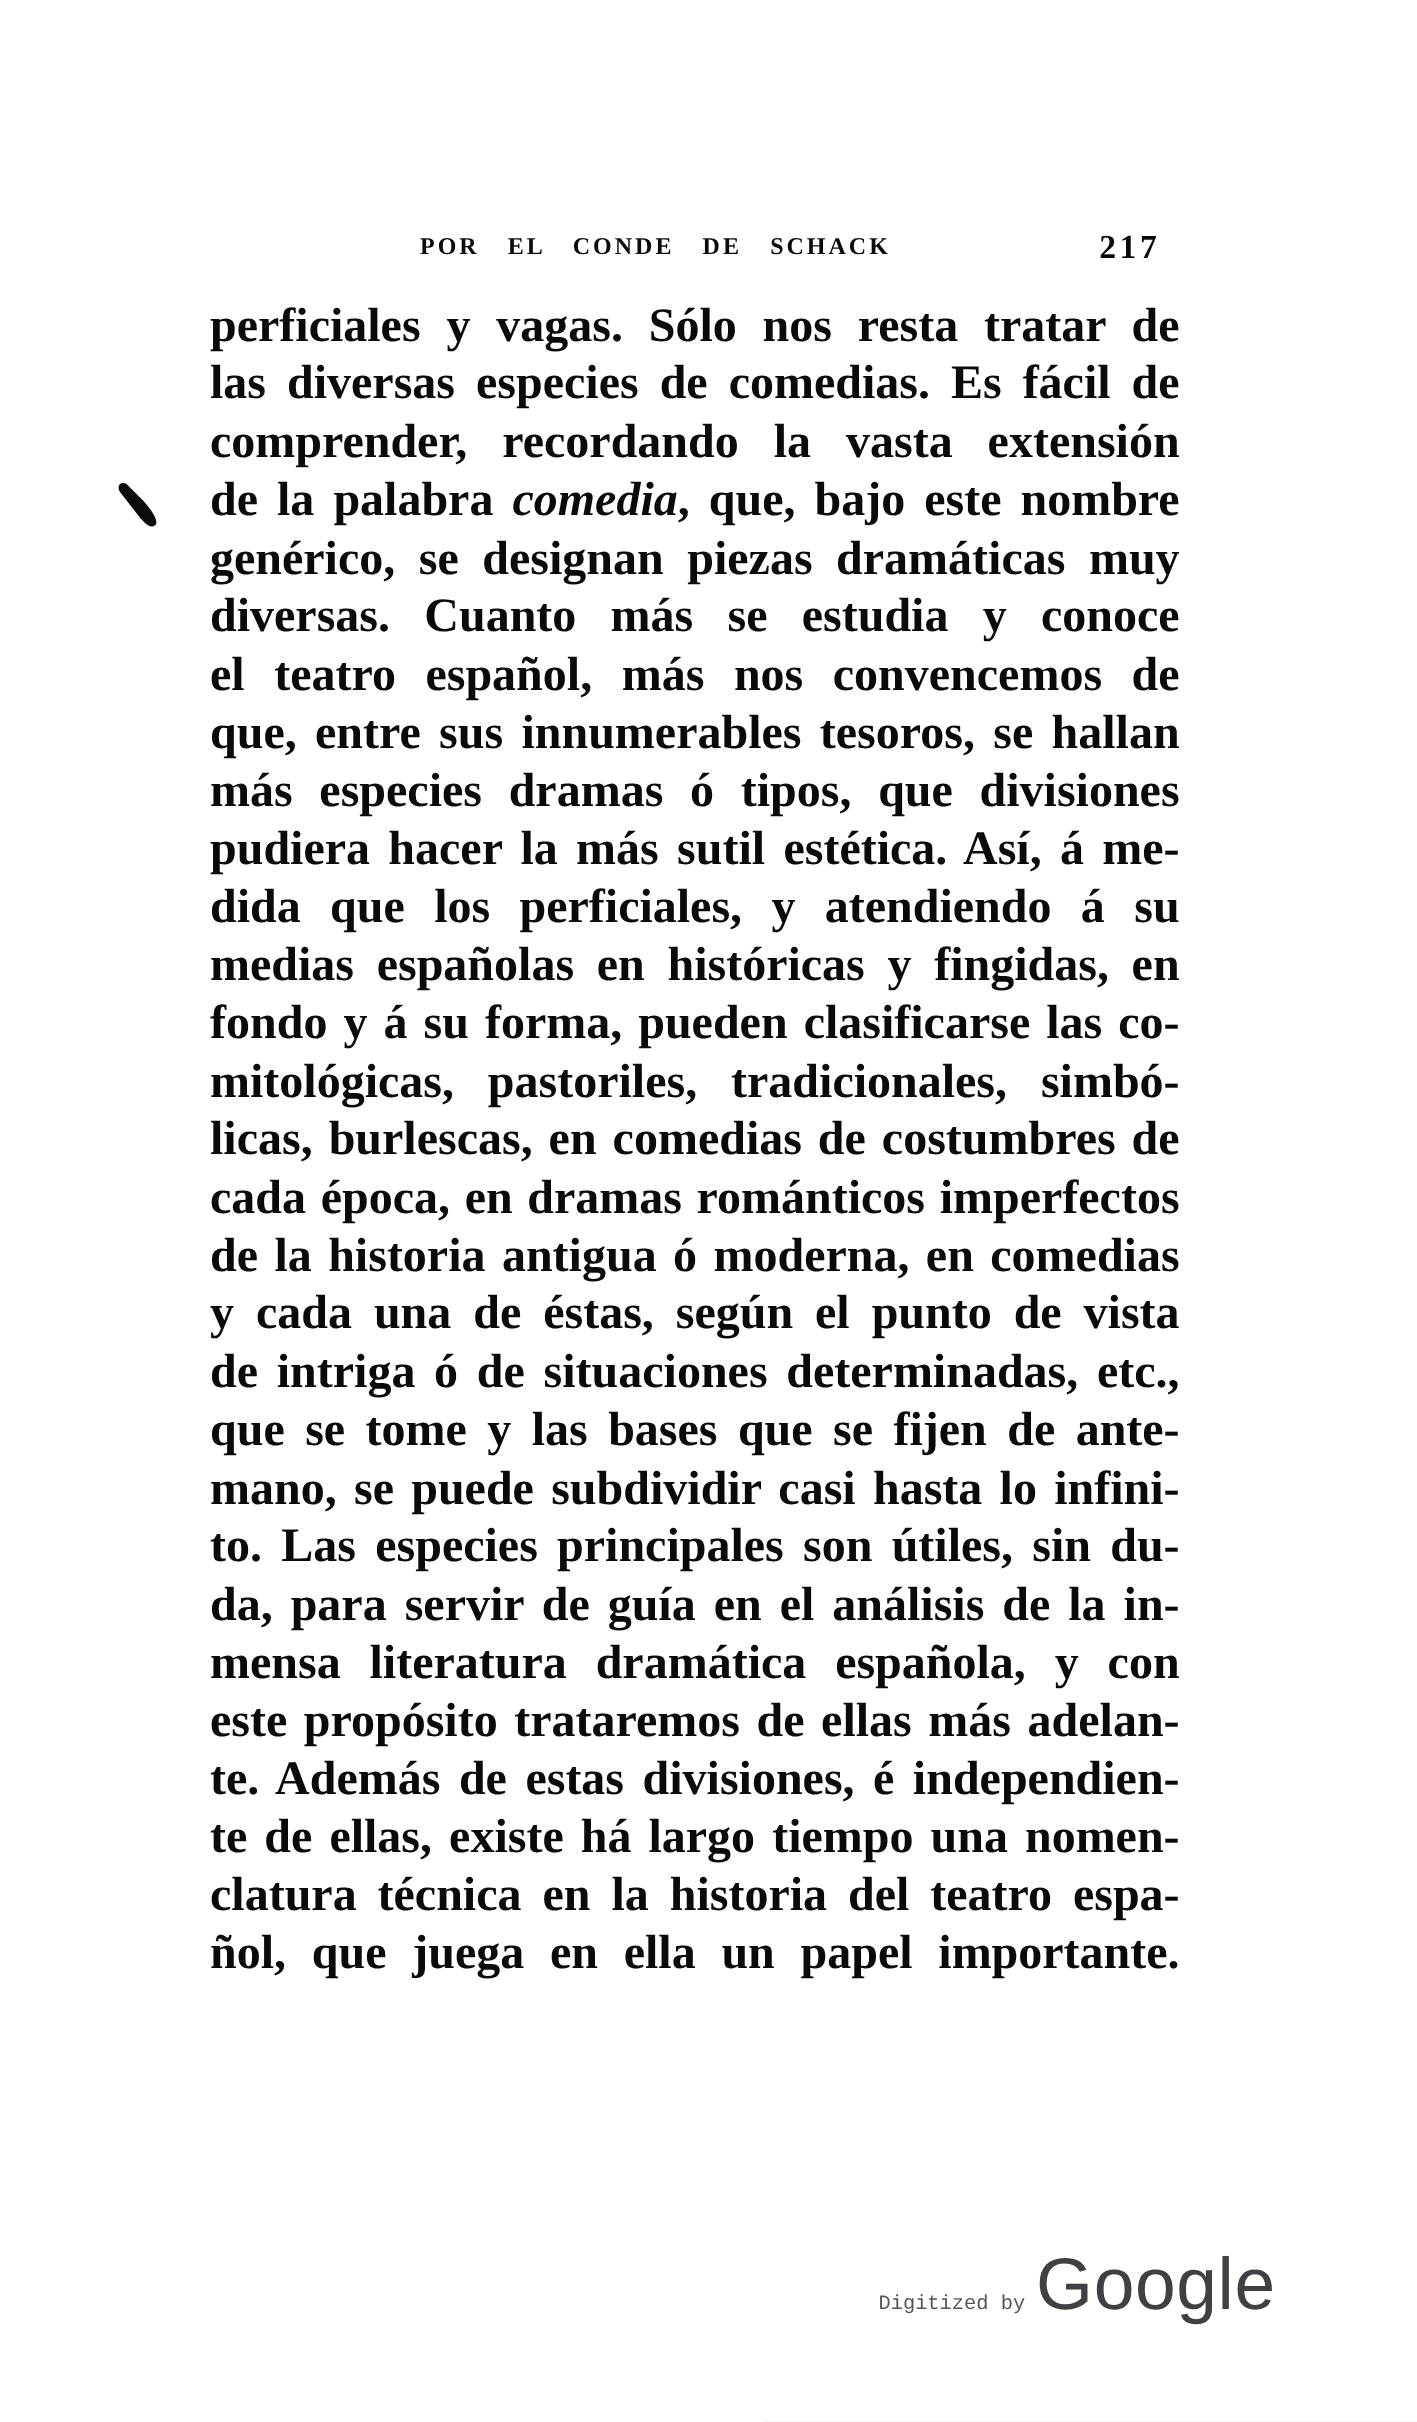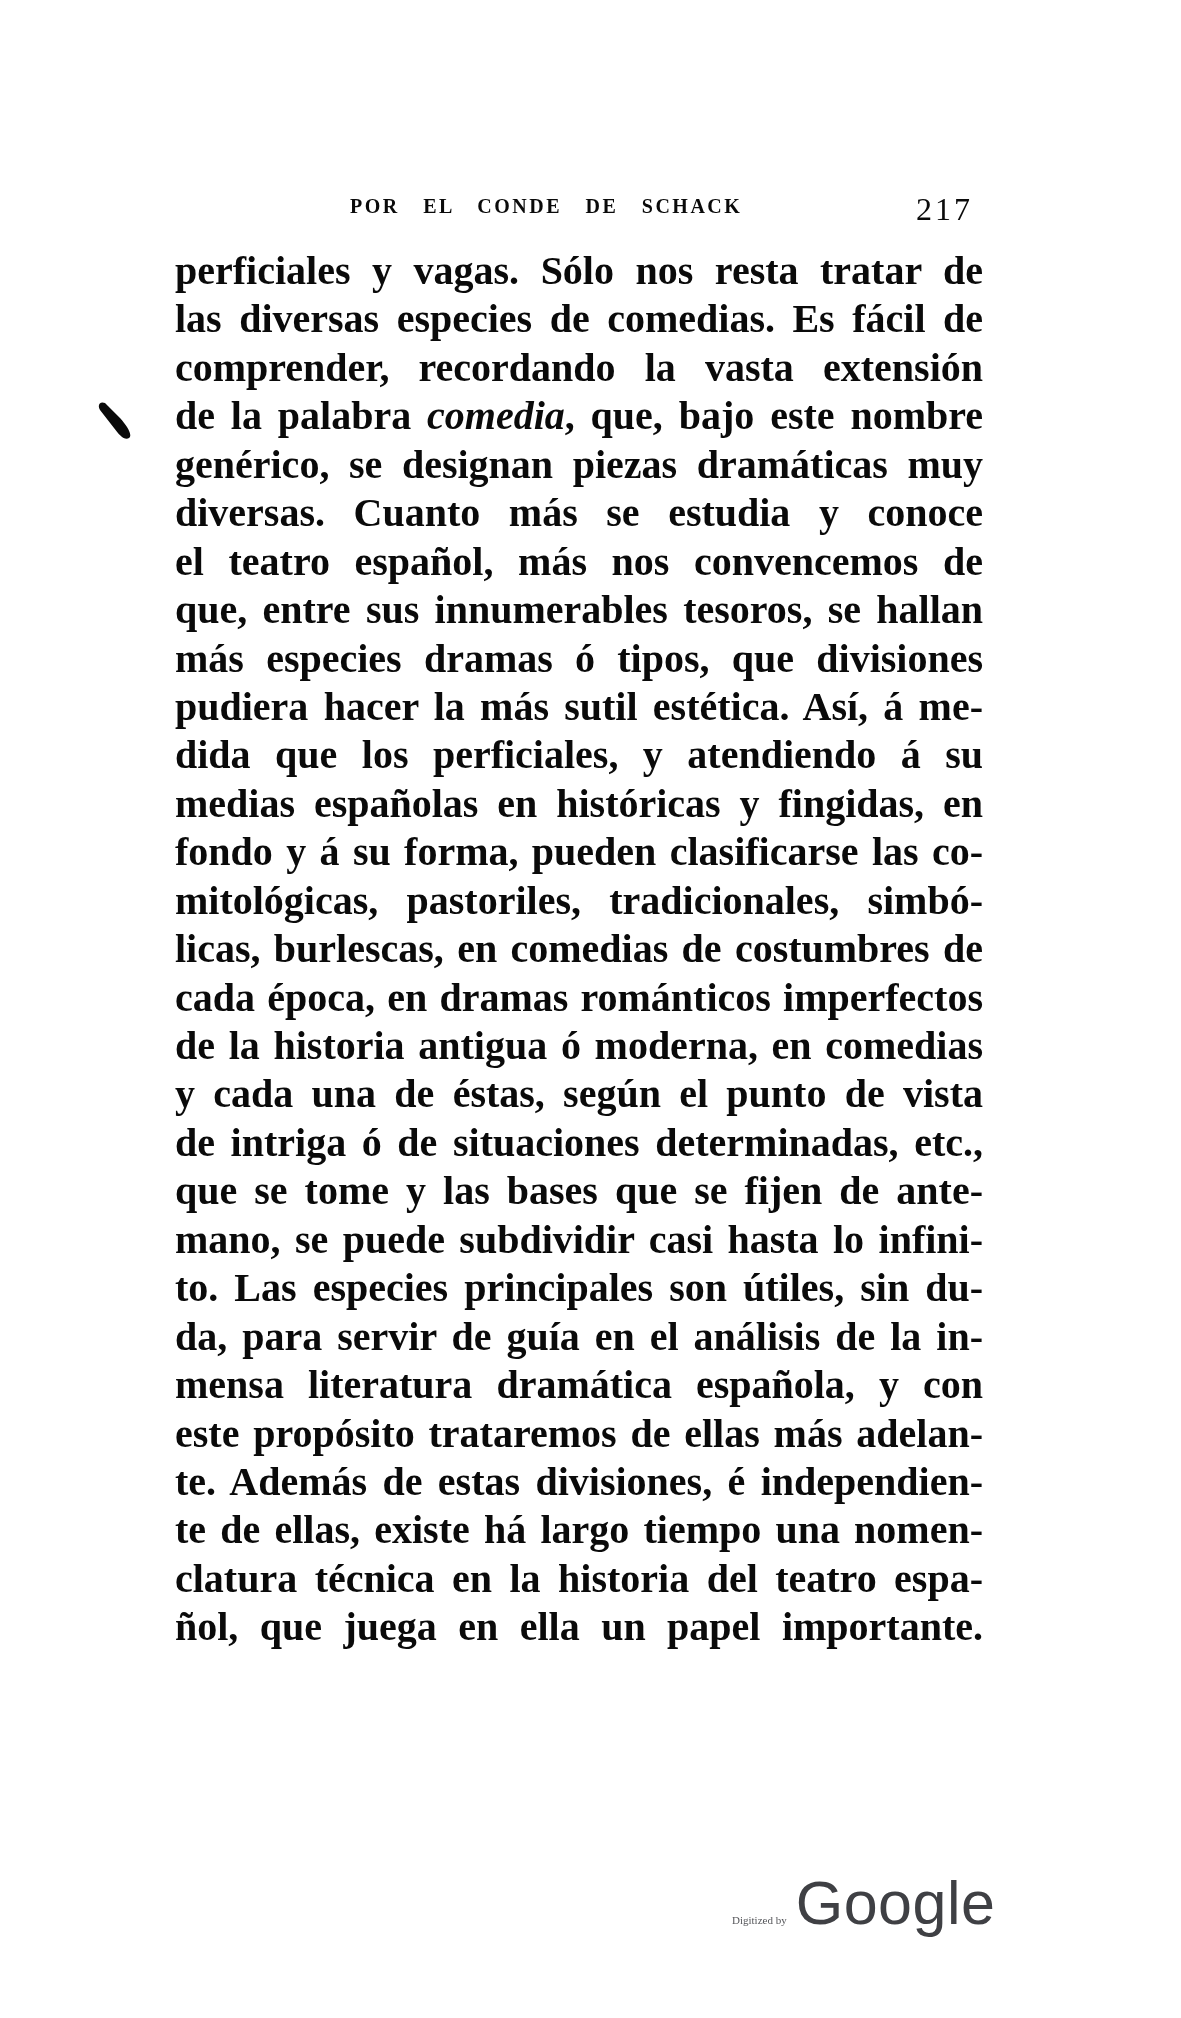--- a/index.html
+++ b/index.html
@@ -18,21 +18,21 @@
     color:var(--ink);
   }
   .header-title{
     position:absolute;left:350px;top:195px;
     font-size:20px;font-weight:bold;
     letter-spacing:2.5px;word-spacing:16px;
     white-space:nowrap;
   }
   .page-number{
     position:absolute;left:916px;top:191px;
-    font-size:32px;font-weight:normal;letter-spacing:3px;
+    font-size:28px;font-weight:bold;letter-spacing:3px;
     white-space:nowrap;
   }
   .body-text{
     position:absolute;left:175px;top:247px;width:808px;
     font-size:40px;font-weight:bold;line-height:48.45px;
   }
   .body-text .line{
     text-align:justify;
     text-align-last:justify;
     height:48.45px;
@@ -42,22 +42,22 @@
   .body-text .line i{}
   .margin-mark{
     position:absolute;left:97px;top:402px;
   }
   .watermark{
     position:absolute;left:732px;top:1868px;
     display:flex;align-items:baseline;gap:9px;
     white-space:nowrap;
   }
   .wm-prefix{
-    font-family:Liberation Serif, serif;
-    font-size:11px;color:var(--watermark-prefix);
+    font-family:Liberation Mono, monospace;
+    font-size:17px;color:var(--watermark-prefix);
   }
   .wm-logo{
     font-family:Liberation Sans, sans-serif;
     font-size:61px;color:var(--watermark-logo);
     letter-spacing:0.5px;
   }
 </style>
 </head>
 <body>
 

